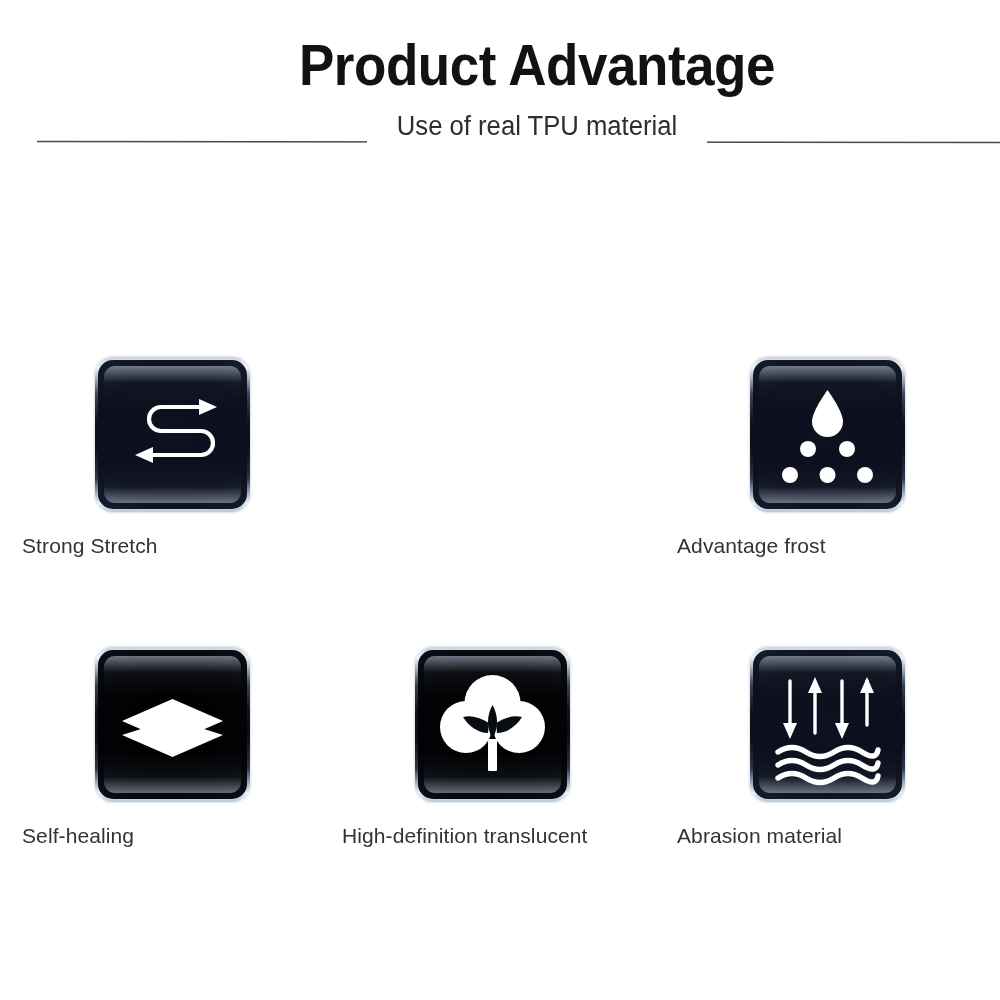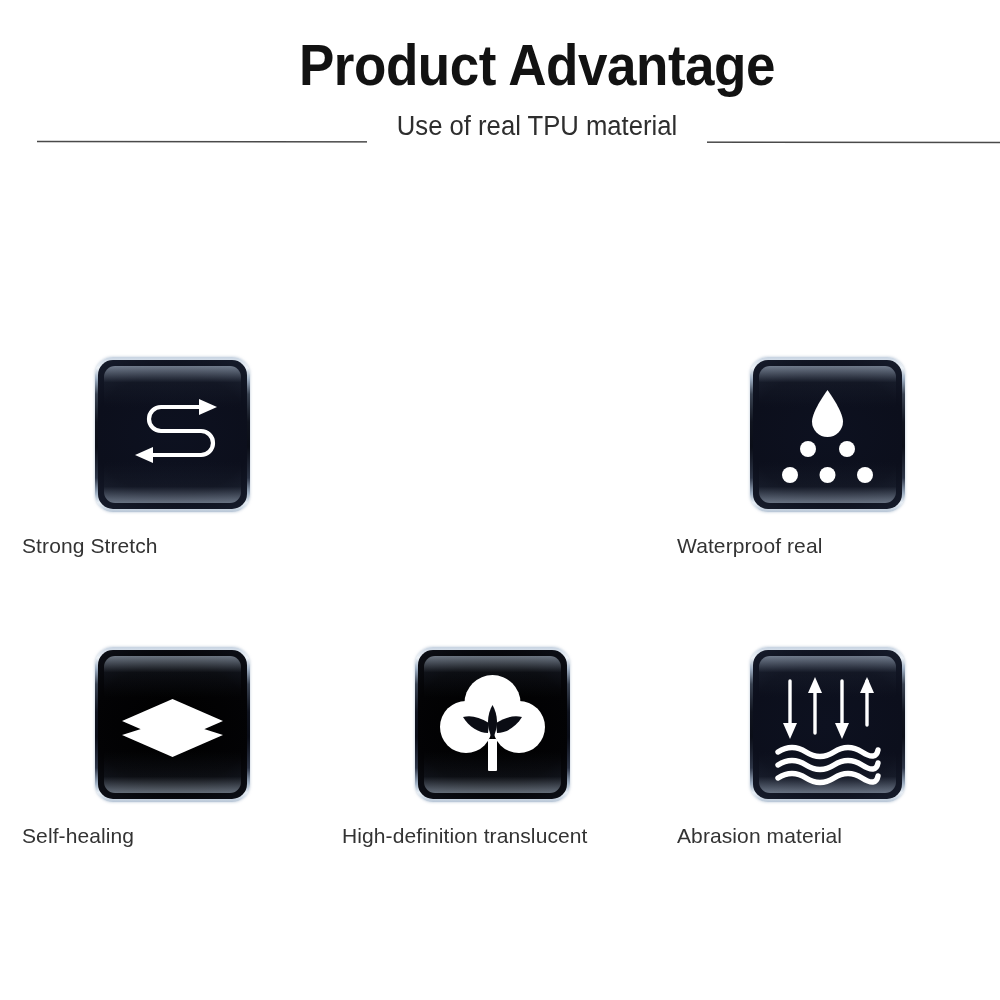--- a/index.html
+++ b/index.html
@@ -221,21 +221,21 @@
             <path d="M77.5 33 C77.5 33 62 54 62 64.5 a15.5 15.5 0 0 0 31 0 C93 54 77.5 33 77.5 33 Z" fill="#ffffff"></path>
             <circle cx="58" cy="92" r="8" fill="#ffffff"></circle>
             <circle cx="97" cy="92" r="8" fill="#ffffff"></circle>
             <circle cx="40" cy="118" r="8" fill="#ffffff"></circle>
             <circle cx="77.5" cy="118" r="8" fill="#ffffff"></circle>
             <circle cx="115" cy="118" r="8" fill="#ffffff"></circle>
           </svg>
         </div>
       </div>
       <div class="caption">
-        <span>Waterproof real</span>
+        <span>Advantage frost</span>
       </div>
     </div>
   </div>
 
   <div class="row">
 
     <div class="cell col0">
       <div class="tile deep">
         <div class="tile-art">
           <svg width="155" height="155" viewBox="0 0 155 155">

